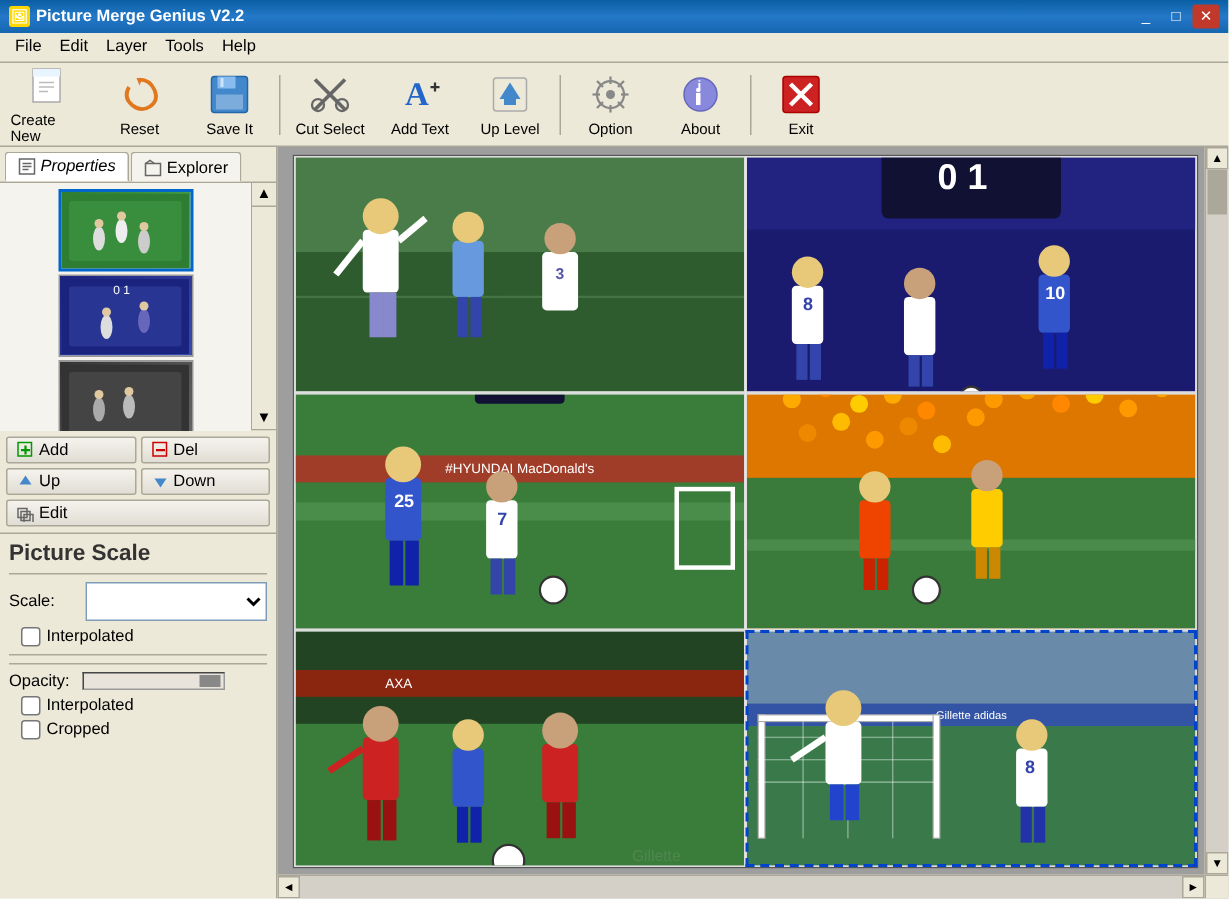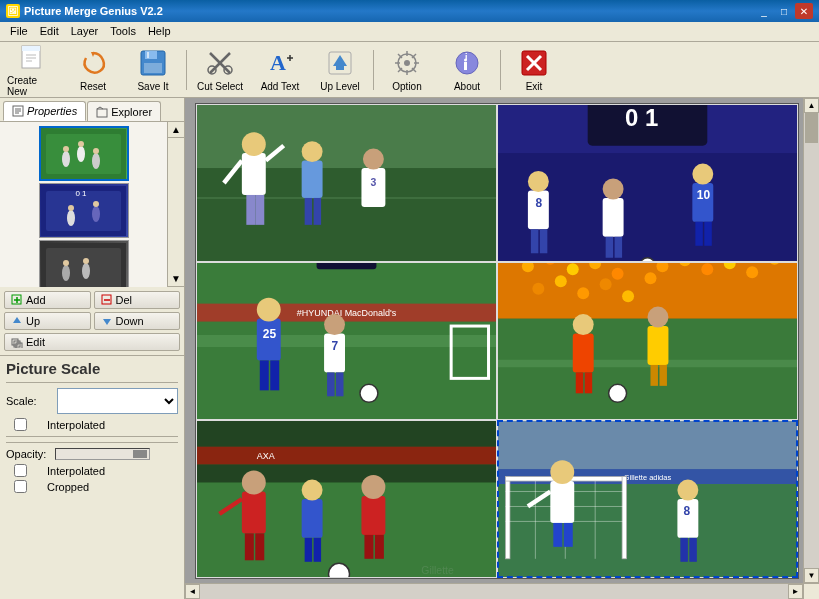--- a/index.html
+++ b/index.html
@@ -254,22 +254,22 @@
     .prop-select {
       flex: 1;
       height: 20px;
       font-size: 16px;
       border: 1px solid #7f9db9;
       background: white;
       padding: 12px 2px;
     }
     .checkbox-row {
       display: flex;
-      align-items: center;
-      gap: 20px;
+      align-items: flex-start;
+      gap: 4px;
       margin-bottom: 3px;
       padding-left: 8px;
     }
     .opacity-row {
       display: flex;
       align-items: center;
       gap: 4px;
       margin-bottom: 4px;
     }
     .opacity-slider {

